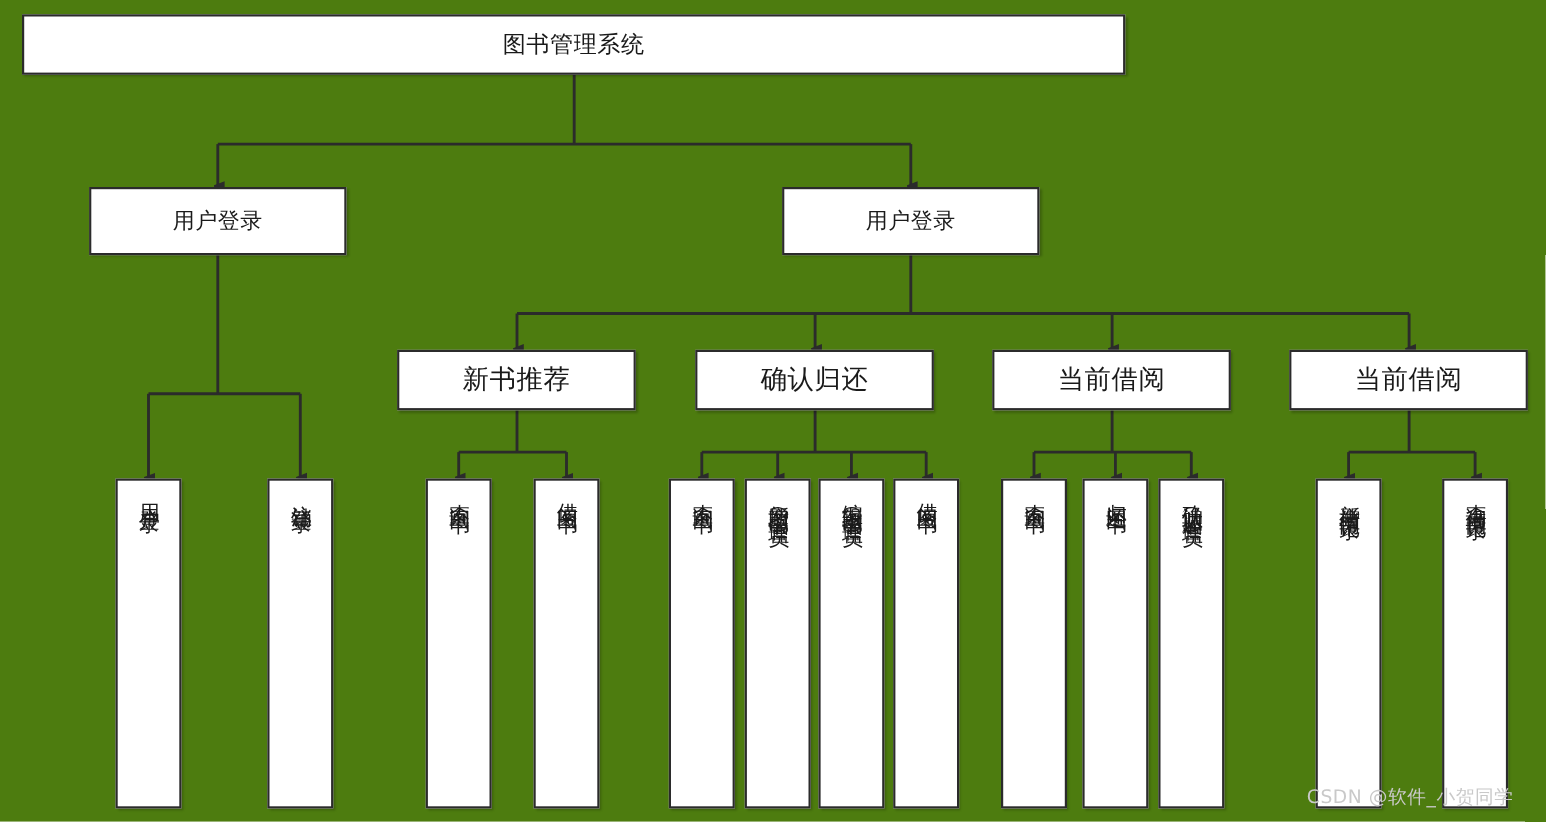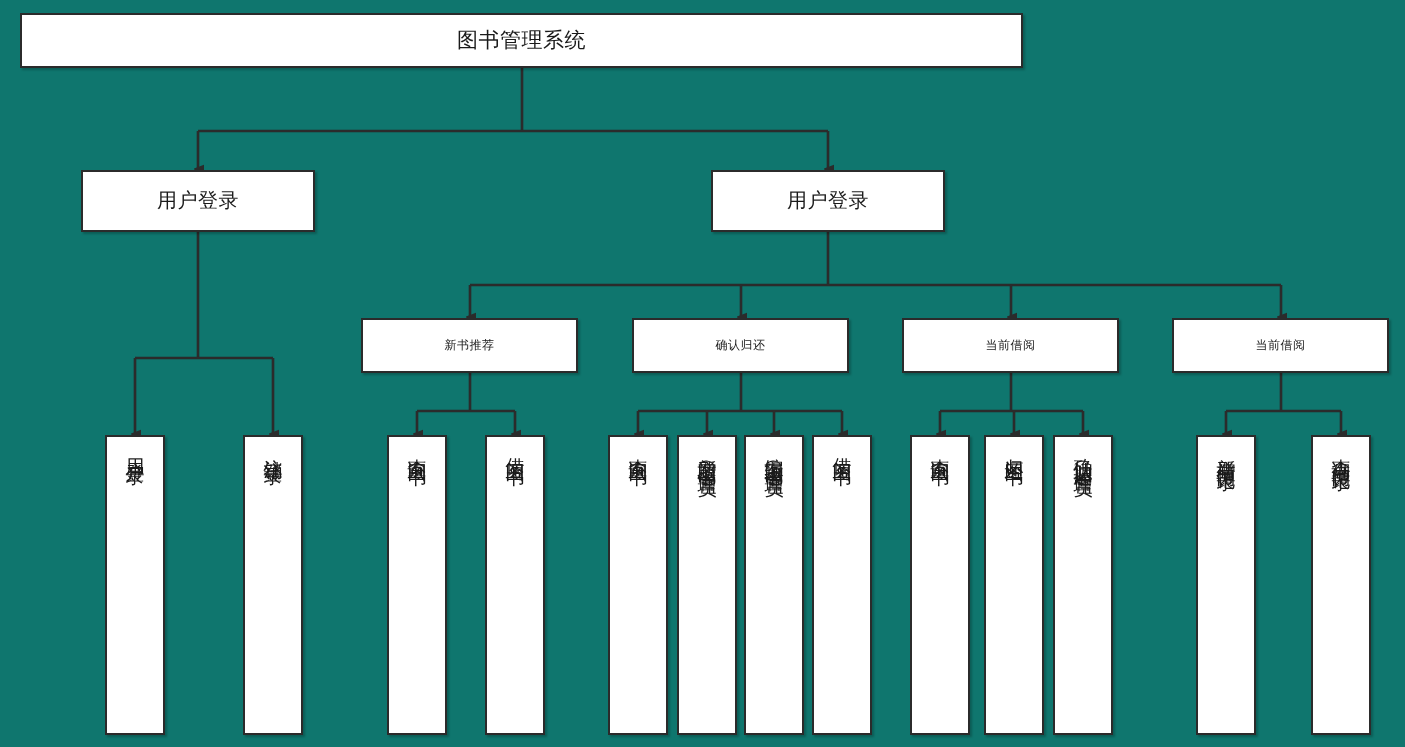--- a/index.html
+++ b/index.html
@@ -8,21 +8,21 @@
     padding: 0;
     background: #ffffff;
   }
   body {
     font-family: "DejaVu Sans", "Liberation Sans", sans-serif;
   }
   #canvas {
     position: relative;
     width: 1405px;
     height: 747px;
-    background: #0f766e;
+    background: #4d7c0f;
     overflow: hidden;
   }
   #edges {
     position: absolute;
     left: 0;
     top: 0;
     width: 1405px;
     height: 747px;
     pointer-events: none;
   }
@@ -41,21 +41,21 @@
   .node .label {
     font-size: 19px;
     line-height: 1.18;
     letter-spacing: 0.5px;
     white-space: nowrap;
     text-align: center;
     color: #1a1a1a;
   }
   .node.level-root .label { font-size: 21px; }
   .node.level-1 .label { font-size: 20px; }
-  .node.level-2 .label { font-size: 12px; }
+  .node.level-2 .label { font-size: 24px; }
   
   .node.vertical {
     align-items: flex-start;
     justify-content: center;
     padding-top: 6px;
   }
   .node.vertical .label {
     writing-mode: vertical-rl;
     text-orientation: upright;
     font-size: 19px;
@@ -179,13 +179,14 @@
         <span class="label">确认归还（管理员）</span>
       </div>
       <div class="node level-3 vertical" style="left: 1196px; top: 435px; width: 60px; height: 300px;">
         <span class="label">新增借阅记录</span>
       </div>
       <div class="node level-3 vertical" style="left: 1311px; top: 435px; width: 60px; height: 300px;">
         <span class="label">查询借阅记录</span>
       </div>
     </div>
 
+  <div class="watermark">CSDN @软件_小贺同学</div>
 </div>
 
 </body></html>

